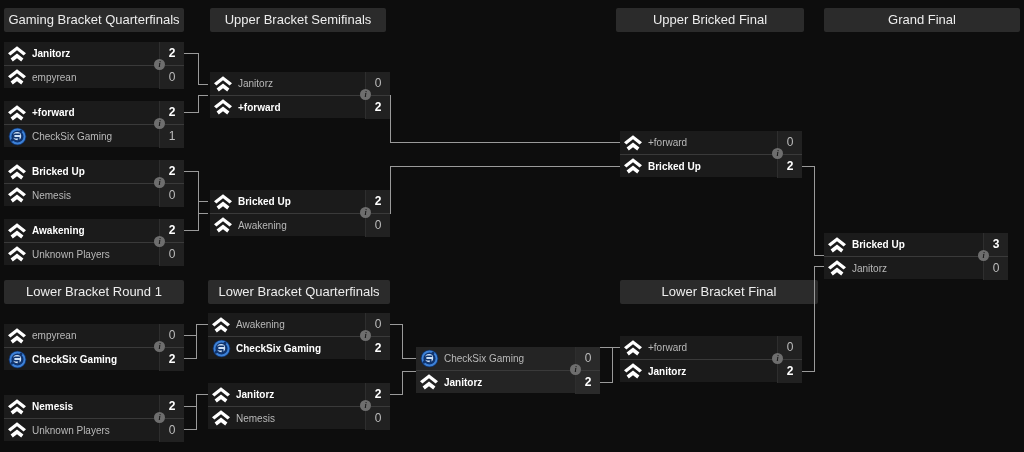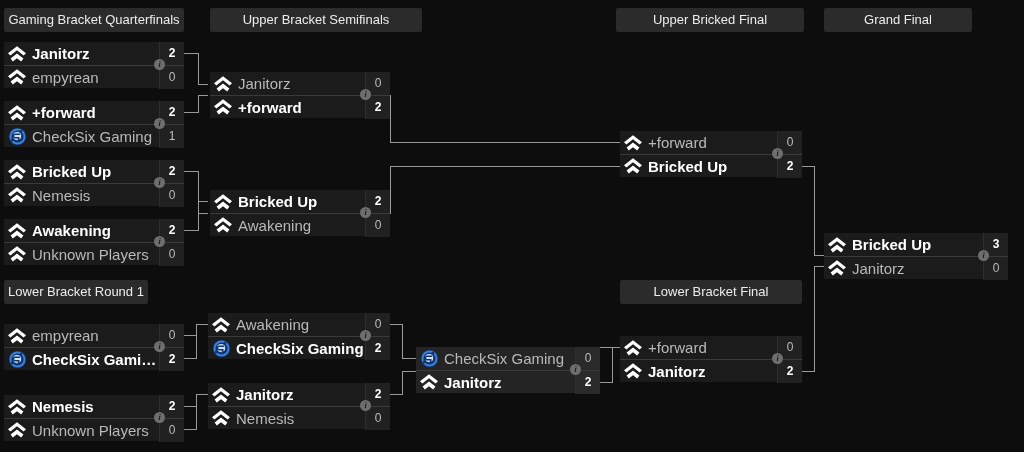--- a/index.html
+++ b/index.html
@@ -27,21 +27,21 @@
     height:23px;box-sizing:border-box;background:#1b1b1b;
   }
   .match.hl .row{background:#242424;}
   .row.sep{border-top:1px solid #3a3a3a;}
   .logo{
     width:26px;min-width:26px;height:23px;
     display:flex;align-items:center;justify-content:center;
   }
   .logo svg{display:block;}
   .tname{
-    flex:1;font-size:15px;color:#b9b9b9;
+    flex:1;font-size:10px;color:#b9b9b9;
     white-space:nowrap;overflow:hidden;text-overflow:ellipsis;
     padding-left:2px;
   }
   .row.win .tname{color:#ffffff;font-weight:bold;}
   .score{
     width:24px;min-width:24px;height:23px;line-height:23px;
     text-align:center;font-size:12px;color:#bdbdbd;
     background:#212121;border-left:1px solid #2e2e2e;
   }
   .match.hl .score{background:#2a2a2a;}
@@ -60,25 +60,26 @@
   
   .ln{position:absolute;background:#9a9a9a;}
   .ln.h{height:1px;}
   .ln.v{width:1px;}
 </style>
 </head>
 <body>
 
 <div id="bracket">
     <div class="round-header" style="left: 4px; top: 8px; width: 180px;">Gaming Bracket Quarterfinals</div>
-    <div class="round-header" style="left: 210px; top: 8px; width: 212px;">Upper Bracket Semifinals</div>
+    <div class="round-header" style="left: 210px; top: 8px; width: 176px;">Upper Bracket Semifinals</div>
     <div class="round-header" style="left: 616px; top: 8px; width: 188px;">Upper Bricked Final</div>
-    <div class="round-header" style="left: 824px; top: 8px; width: 148px;">Grand Final</div>
-    <div class="round-header" style="left: 4px; top: 280px; width: 144px;">Lower Bracket Round 1</div>
-    <div class="round-header" style="left: 620px; top: 280px; width: 182px;">Lower Bracket Final</div>
+    <div class="round-header" style="left: 824px; top: 8px; width: 196px;">Grand Final</div>
+    <div class="round-header" style="left: 4px; top: 280px; width: 180px;">Lower Bracket Round 1</div>
+    <div class="round-header" style="left: 208px; top: 280px; width: 182px;">Lower Bracket Quarterfinals</div>
+    <div class="round-header" style="left: 620px; top: 280px; width: 198px;">Lower Bracket Final</div>
     <div class="match" style="left: 4px; top: 42px; width: 180px;">
       <div class="row win">
         <div class="logo">
           <svg width="20" height="18" viewBox="0 0 20 18">
             <path d="M10 1.2 L19 8.2 L16.6 10.4 L10 5.3 L3.4 10.4 L1 8.2 Z" fill="#ffffff"></path>
             <path d="M10 8.6 L16.4 13.6 L14.2 16.4 L10 13.2 L5.8 16.4 L3.6 13.6 Z" fill="#ffffff"></path>
           </svg>
         </div>
         <div class="tname">Janitorz</div>
         <div class="score">2</div>

